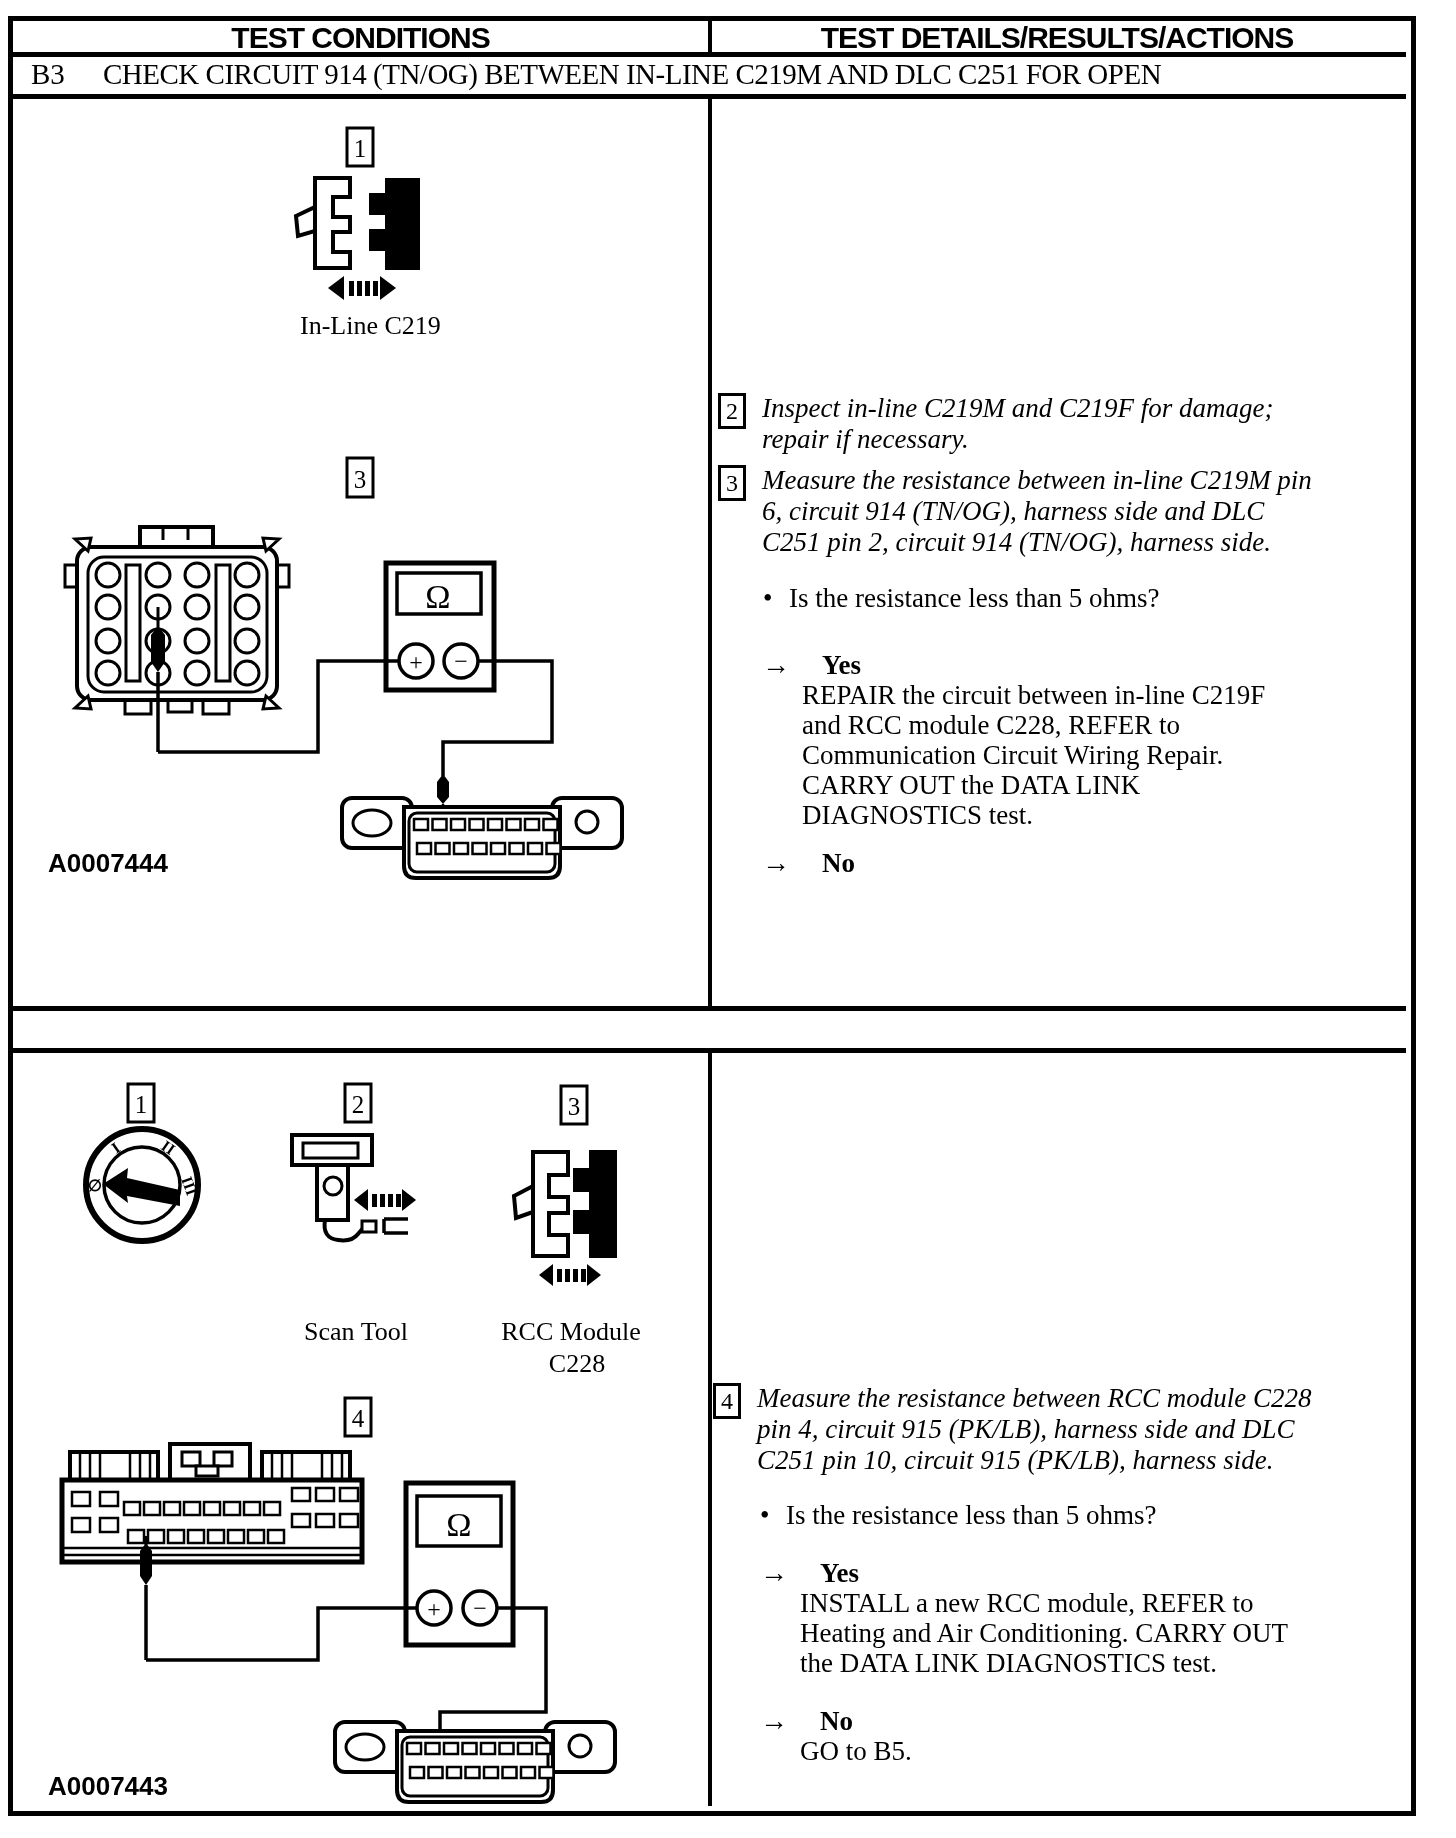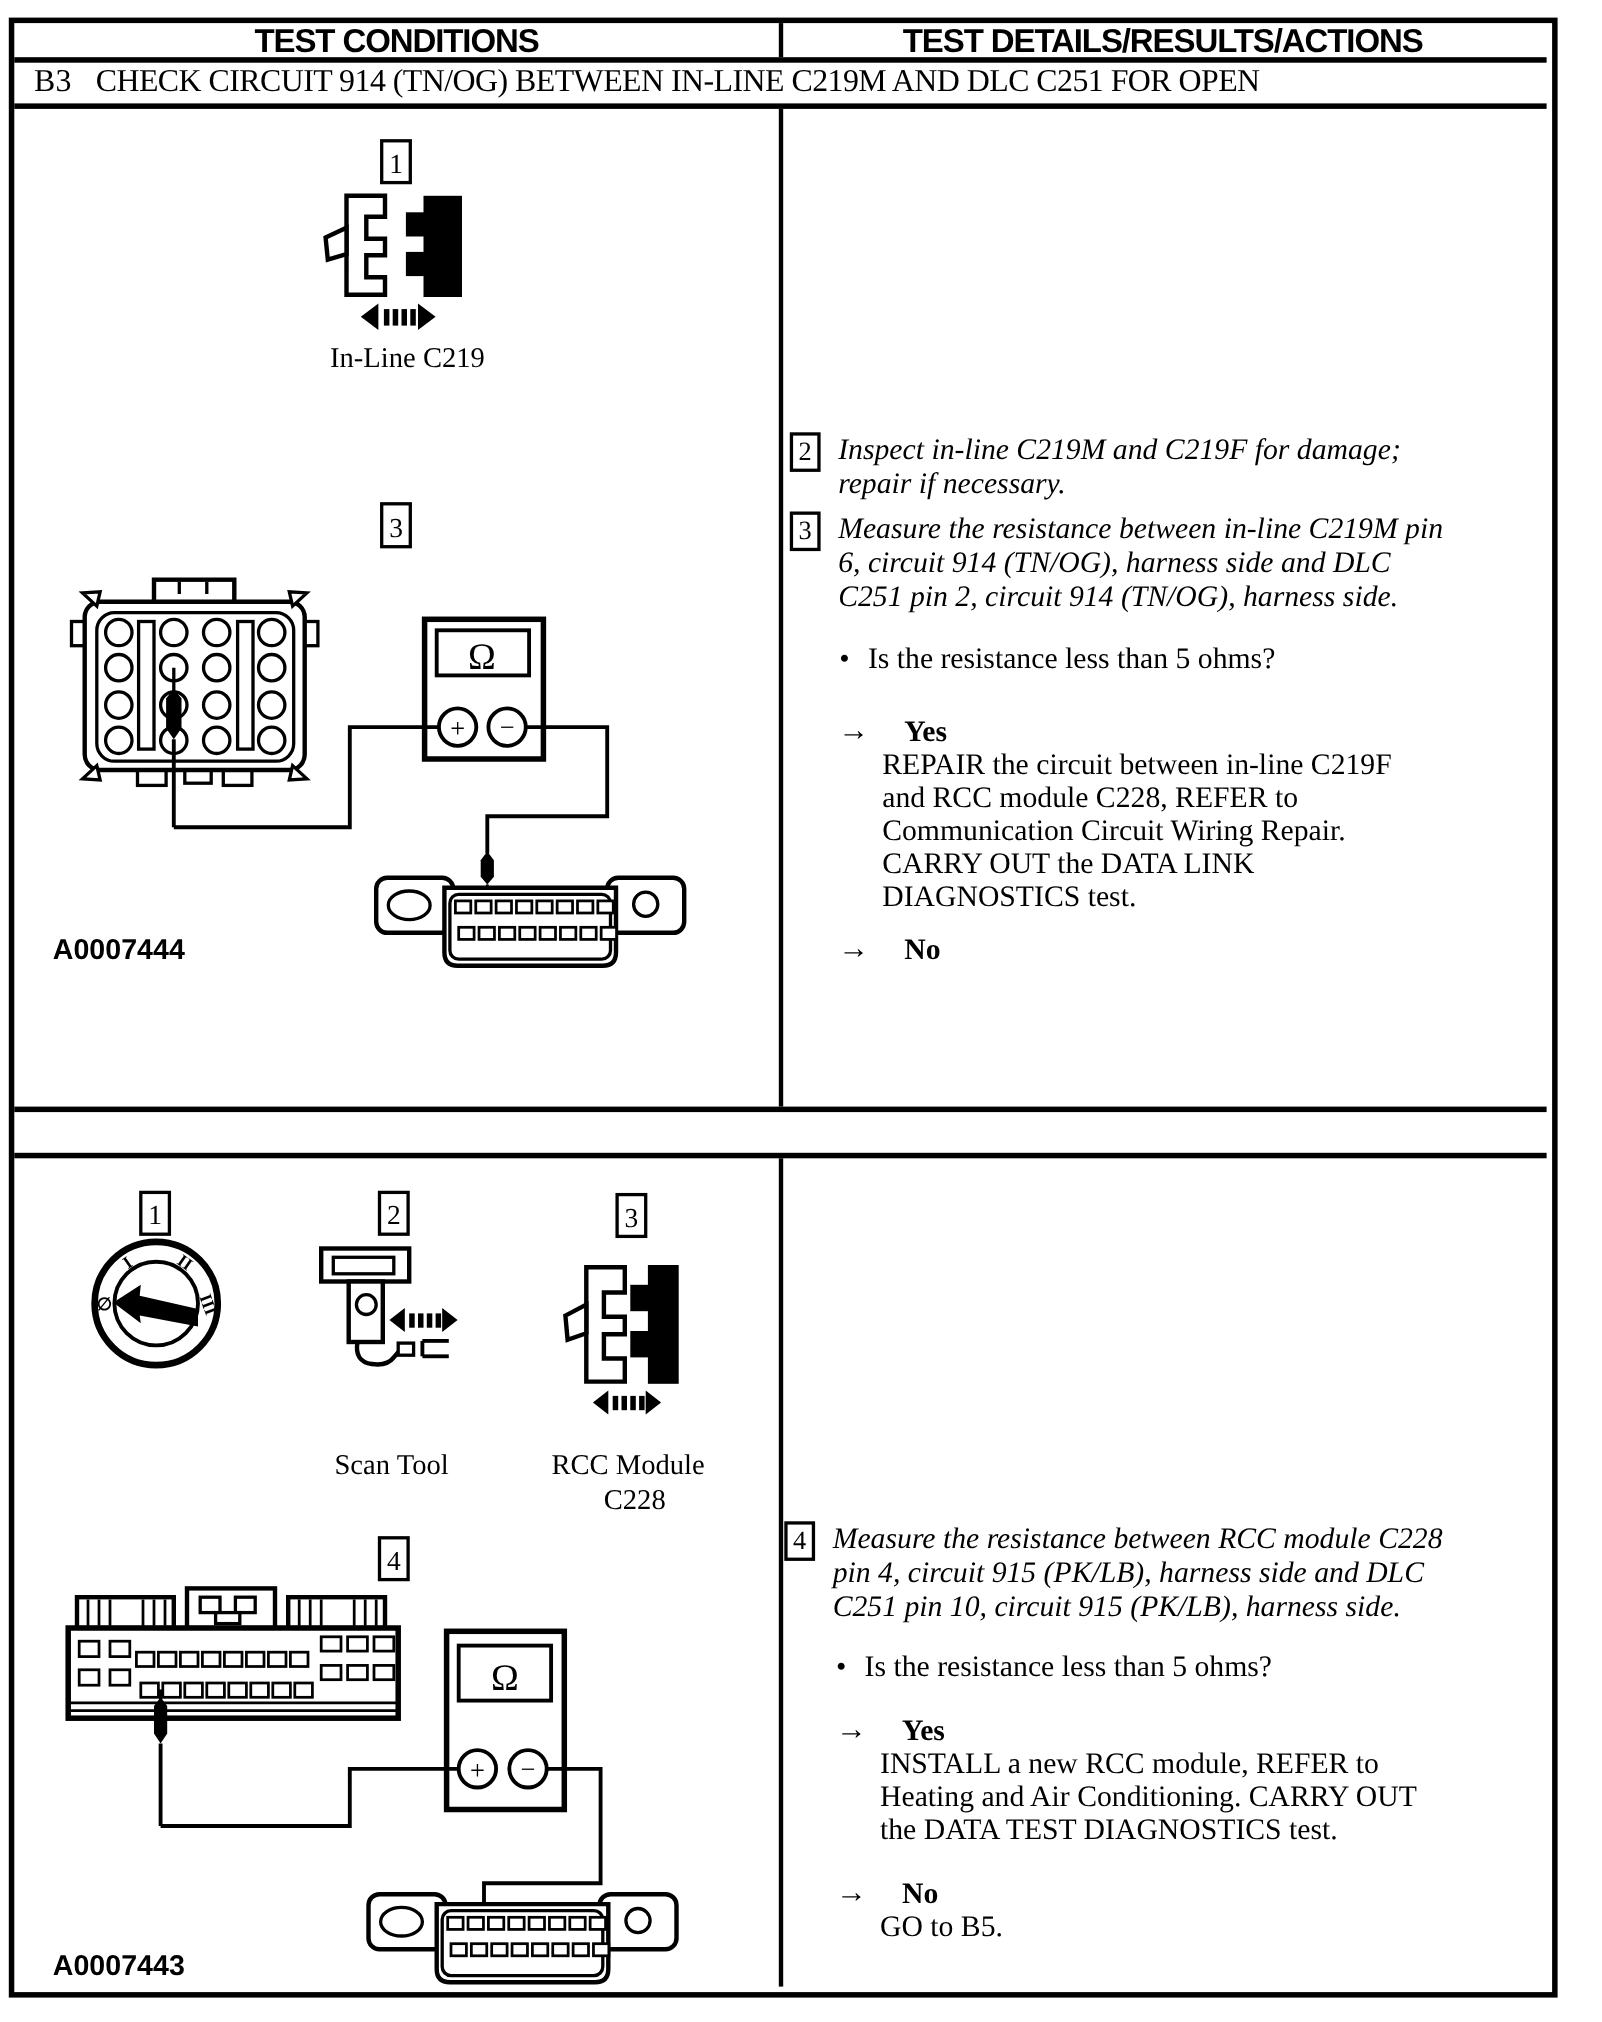--- a/index.html
+++ b/index.html
@@ -8,21 +8,21 @@
   .abs{position:absolute;}
   .line{position:absolute;background:#000;}
   
   #frame{position:absolute;left:8px;top:16px;width:1398px;height:1790px;border:5px solid #000;}
   
   .hdr-cell{position:absolute;top:23px;height:30px;display:flex;align-items:center;justify-content:center;
             font-family:"Liberation Sans","DejaVu Sans",sans-serif;font-weight:bold;font-size:30px;letter-spacing:-1px;}
   
   .sec-row{position:absolute;left:13px;width:1393px;height:40px;display:flex;align-items:center;font-size:29px;}
   .sec-id{font-weight:normal;margin-left:18px;width:56px;}
-  .sec-title{letter-spacing:-0.5px;}
+  .sec-title{letter-spacing:-0.5px;margin-left:16px;}
   
   .step{position:absolute;display:flex;align-items:flex-start;}
   .step-box{width:22px;height:30px;border:3px solid #000;display:flex;align-items:center;justify-content:center;
             font-size:24px;flex:none;}
   .step-text{margin-left:16px;font-size:27px;line-height:31px;white-space:pre-line;width:640px;font-style:italic;}
   .bullet-row{position:absolute;display:flex;font-size:27px;line-height:30px;}
   .bullet{width:26px;flex:none;}
   .result{position:absolute;display:flex;font-size:27px;line-height:30px;}
   .arrow{width:40px;flex:none;font-size:28px;}
   .res-answer{font-weight:bold;margin-left:20px;}
@@ -407,21 +407,21 @@
   <div class="bullet-row" style="left:760px;top:1500px;">
     <span class="bullet">•</span>
     <span>Is the resistance less than 5 ohms?</span>
   </div>
   <div class="result" style="left:760px;top:1558px;">
     <span class="arrow">→</span>
     <div>
       <div class="res-answer">Yes</div>
       <div class="res-action">INSTALL a new RCC module, REFER to
 Heating and Air Conditioning.  CARRY OUT
-the DATA TEST DIAGNOSTICS test.</div>
+the DATA LINK DIAGNOSTICS test.</div>
     </div>
   </div>
   <div class="result" style="left:760px;top:1706px;">
     <span class="arrow">→</span>
     <div>
       <div class="res-answer">No</div>
       <div class="res-action">GO to B5.</div>
     </div>
   </div>
 

